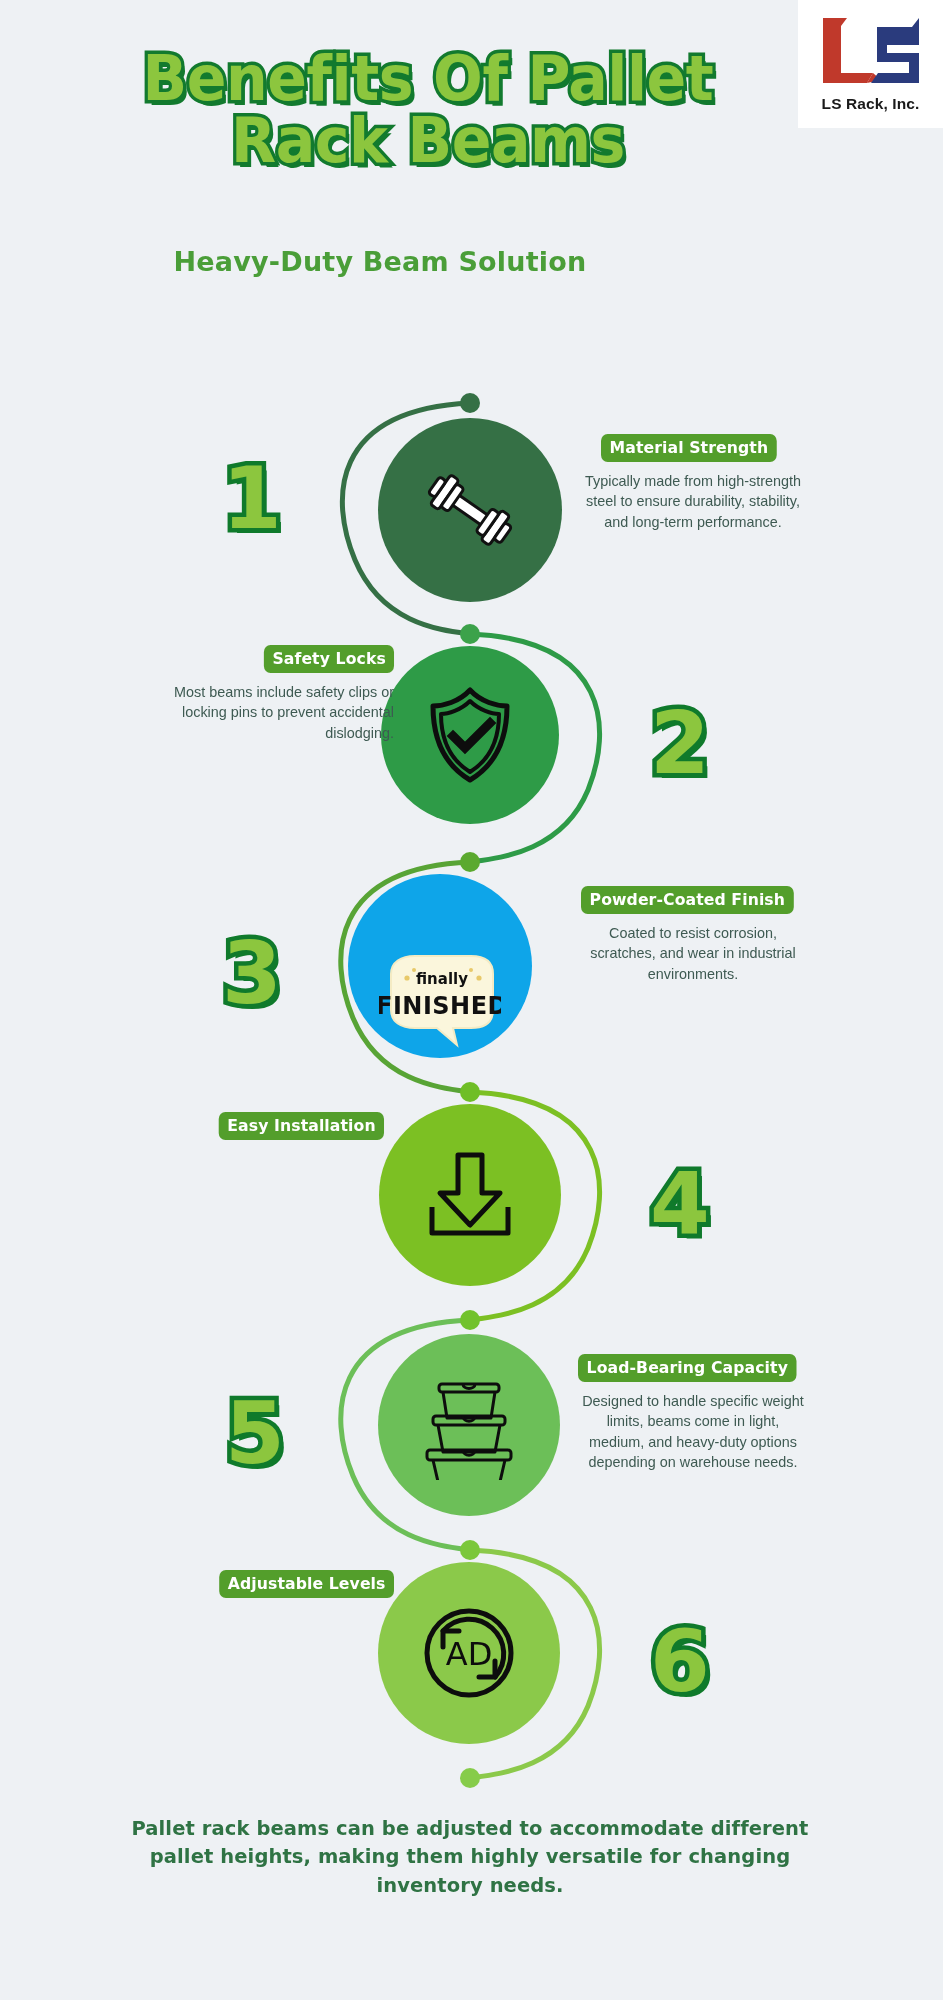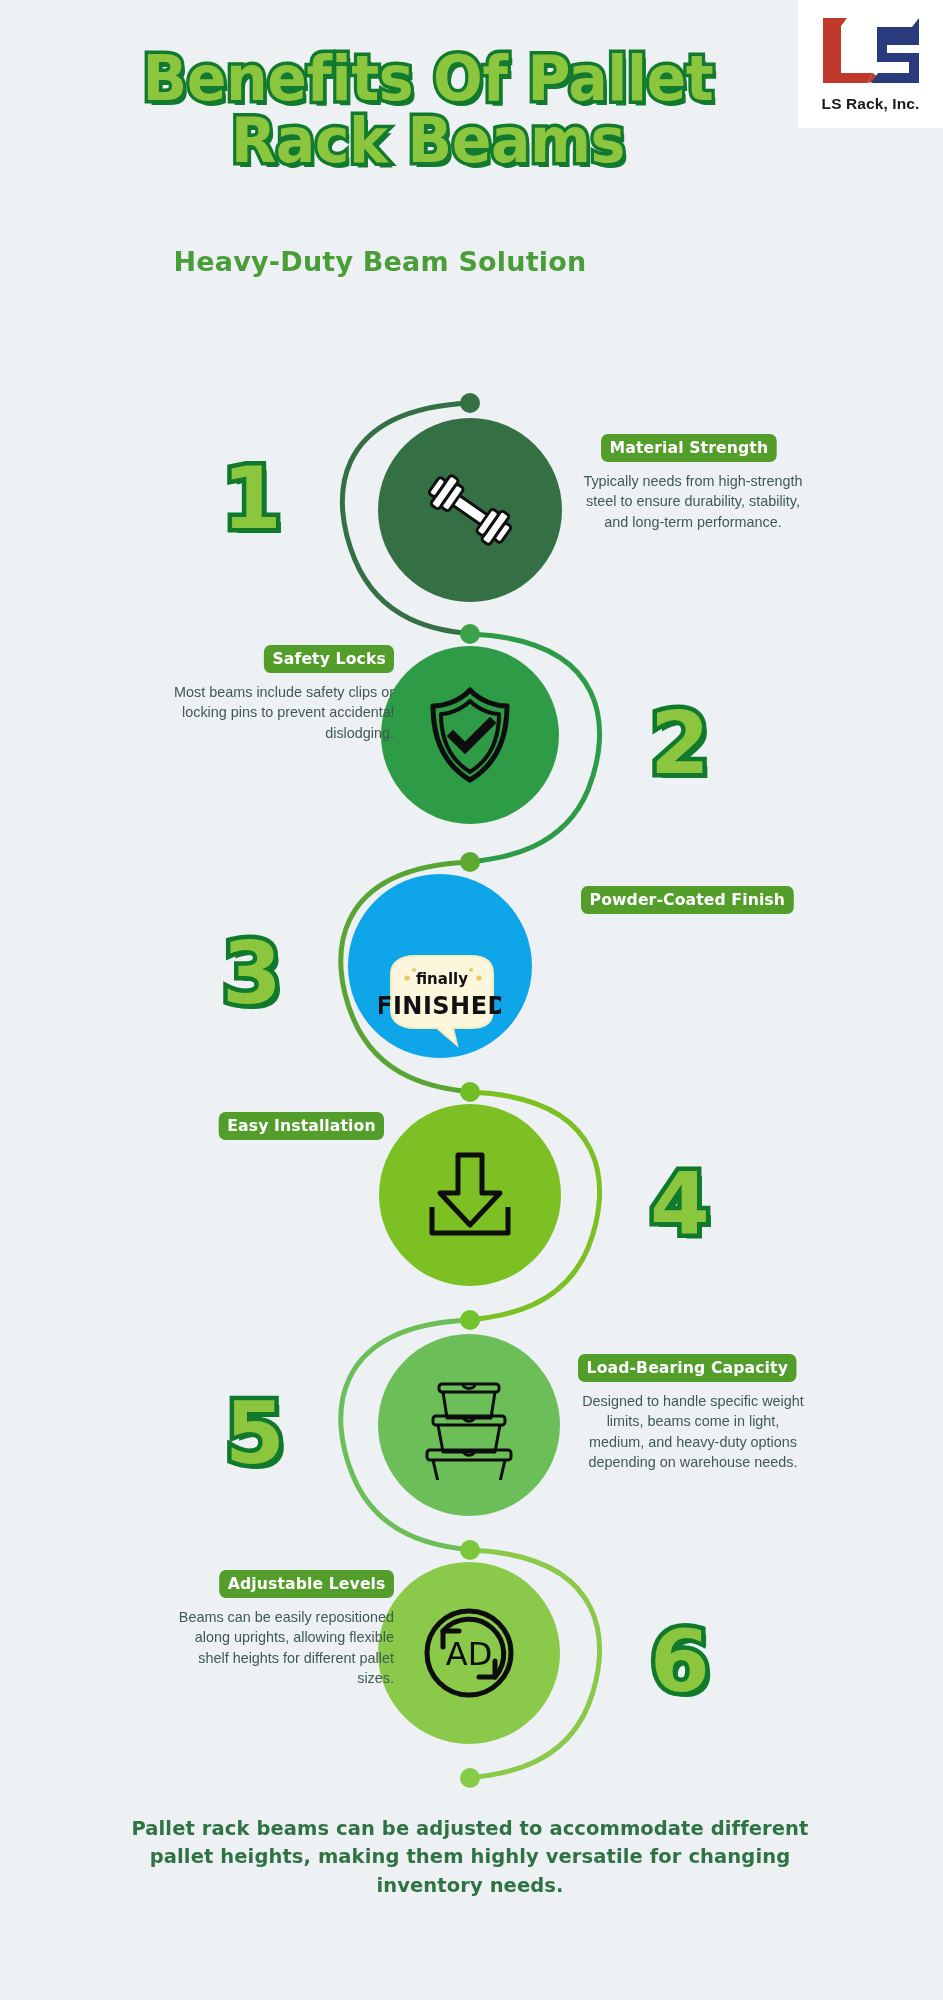--- a/index.html
+++ b/index.html
@@ -175,21 +175,21 @@
         <rect x="16" y="50" width="8" height="20" rx="3"></rect>
         <rect x="86" y="42" width="10" height="36" rx="3"></rect>
         <rect x="77" y="46" width="9" height="28" rx="3"></rect>
         <rect x="96" y="50" width="8" height="20" rx="3"></rect>
       </g>
     </svg>
   </div>
 
   <div class="block right" style="left:578px; top:434px;">
     <div class="badge">Material Strength</div>
-    <div class="desc">Typically needs from high-strength steel to ensure durability, stability, and long-term performance.</div>
+    <div class="desc">Typically made from high-strength steel to ensure durability, stability, and long-term performance.</div>
   </div>
 </div>
 
 <div class="row">
   <div class="num" style="left:650px; top:700px;">2</div>
 
   <div class="circle" style="left:381px; top:646px; width:178px; height:178px; background:#2E9B47;">
     <svg width="110" height="110" viewBox="0 0 110 110">
       <path d="M55 10 C 44 22, 28 26, 18 26 C 18 58, 28 84, 55 100 C 82 84, 92 58, 92 26 C 82 26, 66 22, 55 10 Z" fill="none" stroke="#0d0d0d" stroke-width="5" stroke-linejoin="round"></path>
       <path d="M55 21 C 46 30, 33 34, 26 34 C 26 58, 34 79, 55 92 C 76 79, 84 58, 84 34 C 77 34, 64 30, 55 21 Z" fill="none" stroke="#0d0d0d" stroke-width="4" stroke-linejoin="round"></path>
@@ -215,20 +215,21 @@
         <circle cx="28" cy="30" r="2.6"></circle>
           <circle cx="100" cy="30" r="2.6"></circle>
         <circle cx="92" cy="22" r="2"></circle>
           <circle cx="35" cy="22" r="2"></circle>
       </g>
     </svg>
   </div>
 
   <div class="block right" style="left:578px; top:886px;">
     <div class="badge">Powder-Coated Finish</div>
+    <div class="desc">Coated to resist corrosion, scratches, and wear in industrial environments.</div>
   </div>
 </div>
 
 <div class="row">
   <div class="num" style="left:650px; top:1160px;">4</div>
 
   <div class="circle" style="left:379px; top:1104px; width:182px; height:182px; background:#7CC023;">
     <svg width="108" height="108" viewBox="0 0 108 108">
       <path d="M42 14 L66 14 L66 52 L84 52 L54 84 L24 52 L42 52 Z" fill="none" stroke="#0d0d0d" stroke-width="5" stroke-linejoin="round"></path>
       <path d="M16 66 L16 92 L92 92 L92 66" fill="none" stroke="#0d0d0d" stroke-width="5" stroke-linejoin="round"></path>
@@ -273,17 +274,16 @@
       <circle cx="56" cy="56" r="42" fill="none" stroke="#0d0d0d" stroke-width="5"></circle>
       <path d="M30 34 A 34 34 0 1 1 82 80" fill="none" stroke="#0d0d0d" stroke-width="5" stroke-linecap="round"></path>
       <path d="M30 34 L46 34 M30 34 L30 50" stroke="#0d0d0d" stroke-width="5" stroke-linecap="round"></path>
       <path d="M82 80 L66 80 M82 80 L82 64" stroke="#0d0d0d" stroke-width="5" stroke-linecap="round"></path>
       <text x="56" y="68" font-family="DejaVu Sans, sans-serif" font-size="32" fill="#0d0d0d" text-anchor="middle">AD</text>
     </svg>
   </div>
 
   <div class="block left" style="left:140px; top:1570px;">
     <div class="badge">Adjustable Levels</div>
-    <div class="desc">Beams can be easily repositioned along uprights, allowing flexible shelf heights for different pallet sizes.</div>
   </div>
 </div>
 
 <div id="footer">Pallet rack beams can be adjusted to accommodate different pallet heights, making them highly versatile for changing inventory needs.</div>
 
 </body></html>

